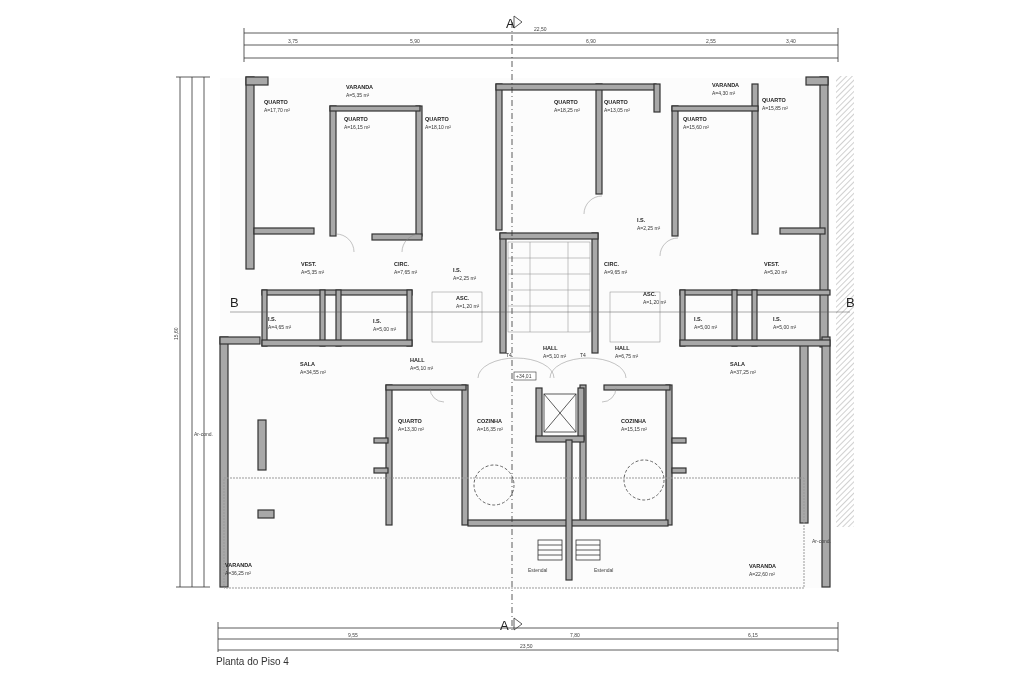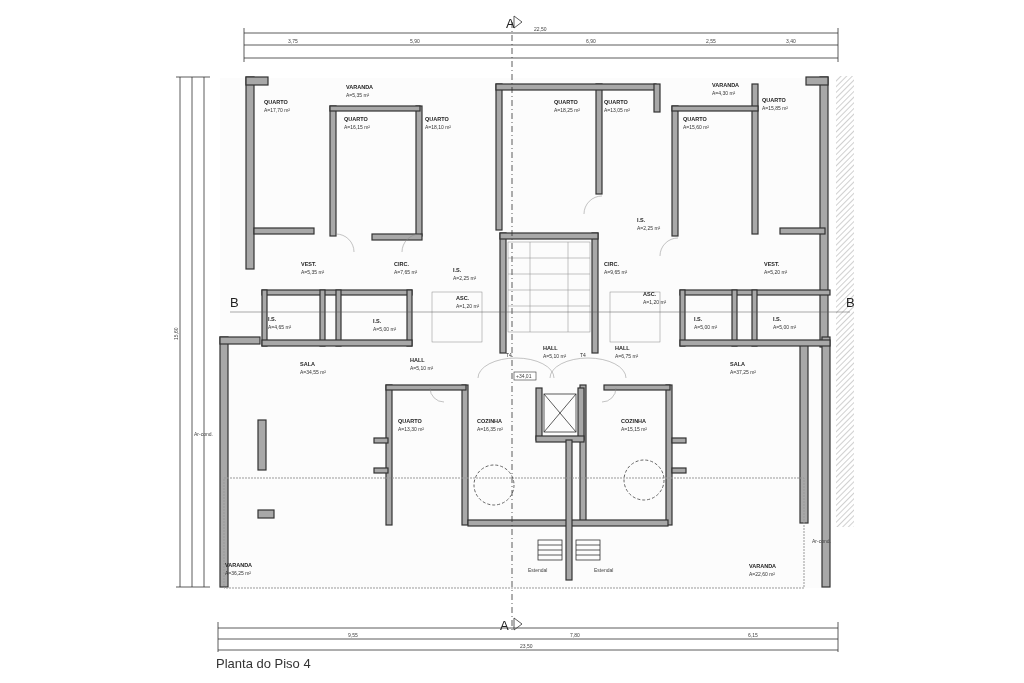--- a/index.html
+++ b/index.html
@@ -5,21 +5,21 @@
   html,body{margin:0;padding:0;background:#fff;}
   body{width:1024px;height:683px;overflow:hidden;position:relative;font-family:"Liberation Sans",sans-serif;}
   svg{position:absolute;left:0;top:0;}
   .dim{font-size:5px;fill:#444;font-family:"Liberation Sans",sans-serif;}
   .rn{font-size:5.5px;font-weight:bold;fill:#222;font-family:"Liberation Sans",sans-serif;}
   .ra{font-size:5px;fill:#333;font-family:"Liberation Sans",sans-serif;}
   .sec{font-size:13px;fill:#222;font-family:"Liberation Sans",sans-serif;}
   .wall{fill:#a8a8a8;stroke:#333;stroke-width:1.2;}
   .ln{stroke:#333;stroke-width:0.8;fill:none;}
   .thin{stroke:#888;stroke-width:0.5;fill:none;}
-  .caption{position:absolute;left:216px;top:656px;font-size:13px;color:#333;}
+  .caption{position:absolute;left:216px;top:656px;font-size:10px;color:#333;}
 </style>
 </head>
 <body>
 
 <svg width="1024" height="683" viewBox="0 0 1024 683">
 
   <g>
     <rect x="220" y="78" width="610" height="510" fill="#fcfcfc"></rect>
   </g>
 

